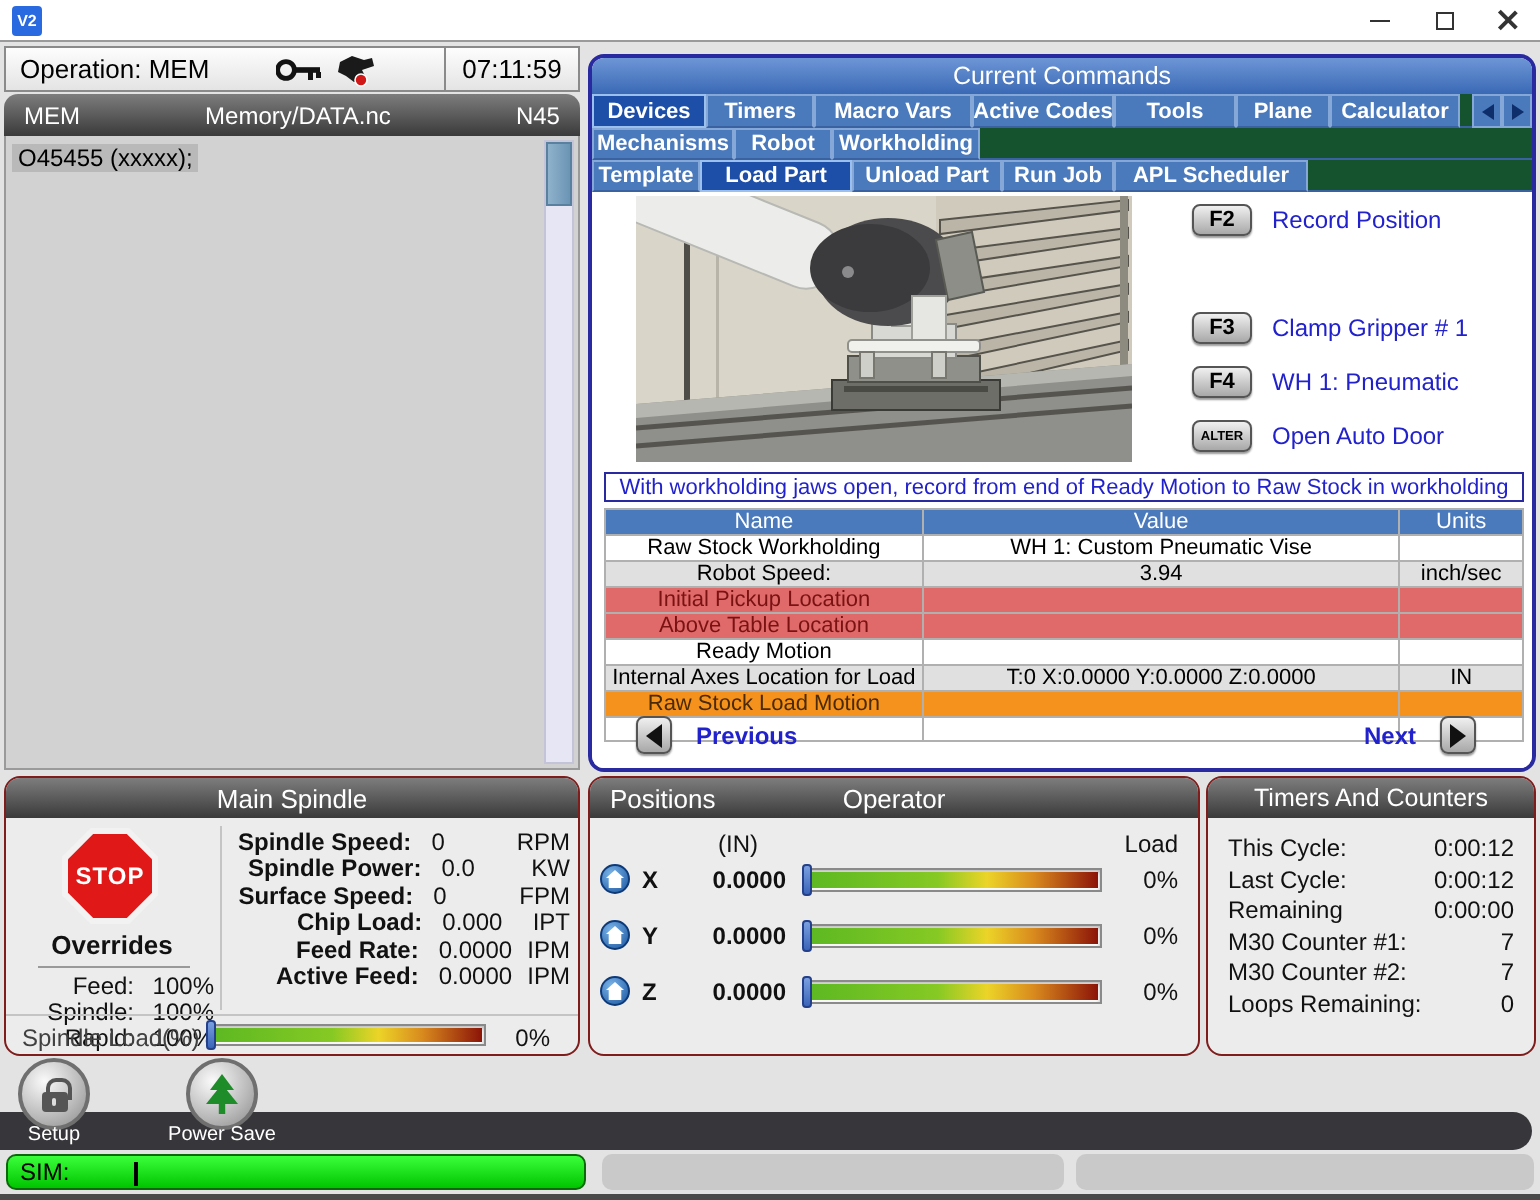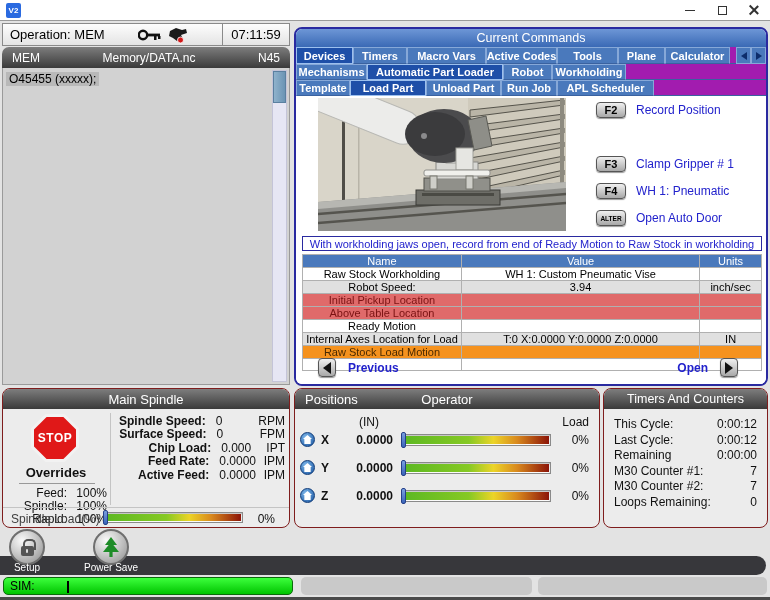--- a/index.html
+++ b/index.html
@@ -39,21 +39,21 @@
   .code-line { position:absolute; left:3px; top:4px; background:#b9b9b9; padding:0 3px; font-size:12px; color:#000; }
   .v-scroll { position:absolute; right:2px; top:2px; bottom:2px; width:15px; background:#e6e6f4; border:1px solid #c4c4d8; }
   .v-thumb { position:absolute; left:0; top:0; width:100%; height:32px;
     background:linear-gradient(90deg,#8fb2cc,#6b94b4); border:1px solid #5a80a0; }
 
   
   .cc { position:absolute; left:294px; top:27px; width:474px; height:359px; background:#fff;
     border:2px solid #2a2aa0; border-radius:8px; overflow:hidden; }
   .cc-hdr { height:18px; background:linear-gradient(#6d96d6,#3a69b5); color:#fff; font-size:12.5px;
     display:flex; align-items:center; justify-content:center; }
-  .tabrow { display:flex; background:#a21caf; align-items:stretch; }
+  .tabrow { display:flex; background:#14532d; align-items:stretch; }
   .tabrow1 { height:17px; } .tabrow2 { height:16px; } .tabrow3 { height:16px; }
   .tab { display:flex; align-items:center; justify-content:center; color:#fff; font-size:11px; font-weight:bold;
     background:#4a79bc; border:1px solid #86a8d8; border-bottom-color:#3a62a0; cursor:default; white-space:nowrap; overflow:hidden; }
   .tab.active { background:#1e4fa8; border-color:#9cc0ee; }
   .tab-spacer { flex:1; border-bottom:1px solid #3a62a0; }
   .scroll-btn { width:15px; display:flex; align-items:center; justify-content:center;
     background:#4a79bc; border:1px solid #86a8d8; }
   .tri-l { width:0; height:0; border-top:4px solid transparent; border-bottom:4px solid transparent; border-right:6px solid #0d2d6b; }
   .tri-r { width:0; height:0; border-top:4px solid transparent; border-bottom:4px solid transparent; border-left:6px solid #0d2d6b; }
   .cc-content { position:relative; height:288px; background:#fff; }
@@ -222,21 +222,20 @@
       <div class="scroll-btn">
           <span class="tri-l"></span>
         </div>
       <div class="scroll-btn">
           <span class="tri-r"></span>
         </div>
     </div>
 
     <div class="tabrow tabrow2">
       <div class="tab" style="width:71px">Mechanisms</div>
-      <div class="tab active" style="width:136px">Automatic Part Loader</div>
       <div class="tab" style="width:49px">Robot</div>
       <div class="tab" style="width:74px">Workholding</div>
       <div class="tab-spacer"></div>
     </div>
 
     <div class="tabrow tabrow3">
       <div class="tab" style="width:54px">Template</div>
       <div class="tab active" style="width:76px">Load Part</div>
       <div class="tab" style="width:75px">Unload Part</div>
       <div class="tab" style="width:56px">Run Job</div>
@@ -351,21 +350,21 @@
               <td></td>
             </tr>
         </tbody>
       </table>
 
       <div class="pager">
         <span class="cap pager-cap" style="left:22px">
             <span class="tri-l-big"></span>
           </span>
         <span class="pager-label" style="left:52px">Previous</span>
-        <span class="pager-label" style="right:62px">Open</span>
+        <span class="pager-label" style="right:62px">Next</span>
         <span class="cap pager-cap" style="left:424px">
             <span class="tri-r-big"></span>
           </span>
       </div>
     </div>
   </div>
 
   <div class="panel ms">
     <div class="dark-hdr">Main Spindle</div>
     <div class="ms-body">
@@ -387,20 +386,25 @@
           <span class="lab">Rapid:</span>
           <span class="val">100%</span>
         </div>
       </div>
       <div class="ms-vline"></div>
       <div class="stat-list">
         <div class="stat-row">
           <span class="lab">Spindle Speed:</span>
           <span class="val">0</span>
           <span class="uni">RPM</span>
+        </div>
+        <div class="stat-row">
+          <span class="lab">Spindle Power:</span>
+          <span class="val">0.0</span>
+          <span class="uni">KW</span>
         </div>
         <div class="stat-row">
           <span class="lab">Surface Speed:</span>
           <span class="val">0</span>
           <span class="uni">FPM</span>
         </div>
         <div class="stat-row">
           <span class="lab">Chip Load:</span>
           <span class="val">0.000</span>
           <span class="uni">IPT</span>

